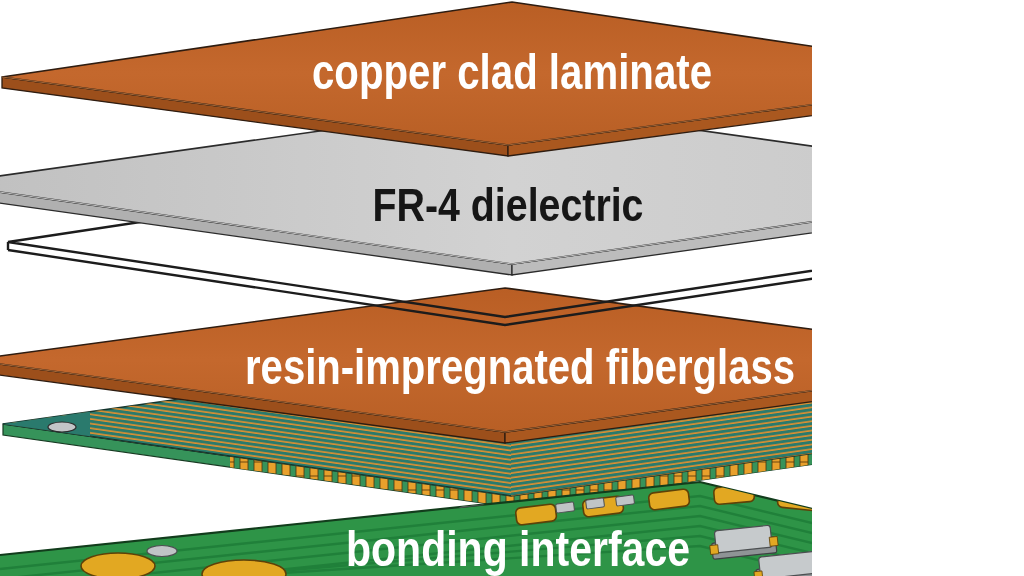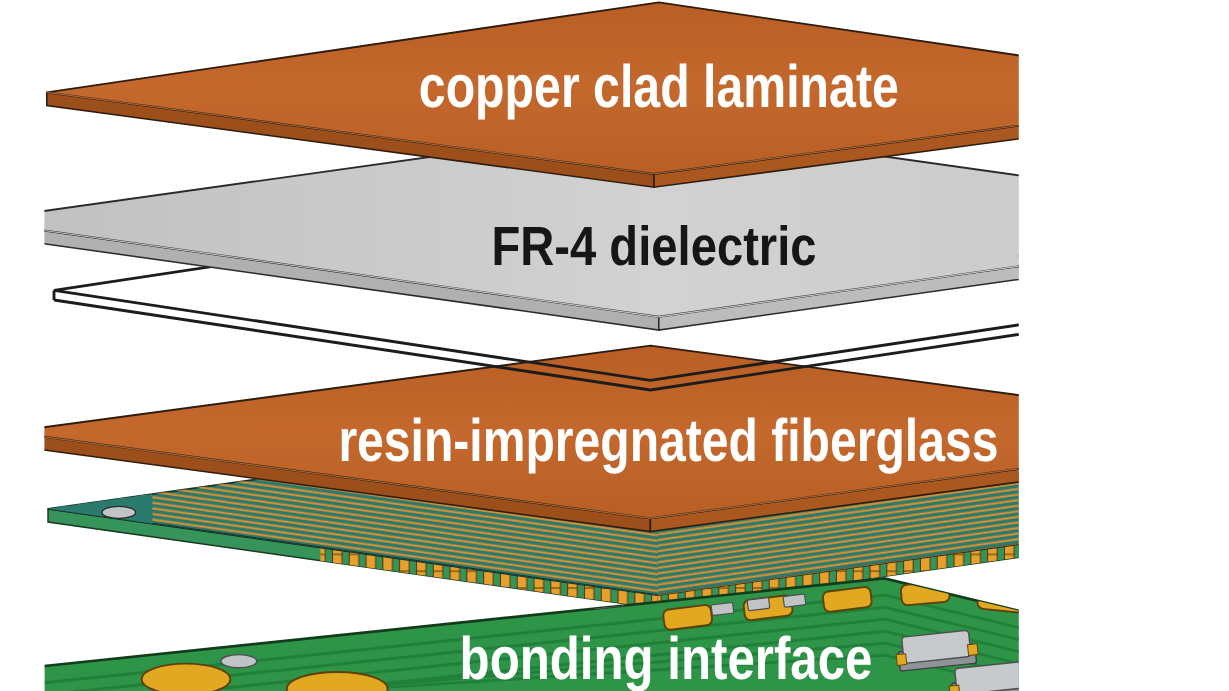--- a/index.html
+++ b/index.html
@@ -1,16 +1,16 @@
 <!DOCTYPE html>
 <html><head>
 <meta charset="utf-8">
 <style>
   html,body{margin:0;padding:0;background:#ffffff;}
-  .stage{position:relative;width:812px;height:576px;overflow:hidden;background:#ffffff;padding-left:37px;}
+  .stage{position:relative;width:812px;height:576px;overflow:hidden;background:#ffffff;}
   svg{display:block;}
   .lbl{font-family:"Liberation Sans",sans-serif;font-weight:bold;}
 </style>
 </head>
 <body>
 
 <div class="stage">
 <svg width="1024" height="576" viewBox="0 0 1024 576">
   <defs>
     <linearGradient id="grayGrad" x1="0" y1="0" x2="1" y2="0">

